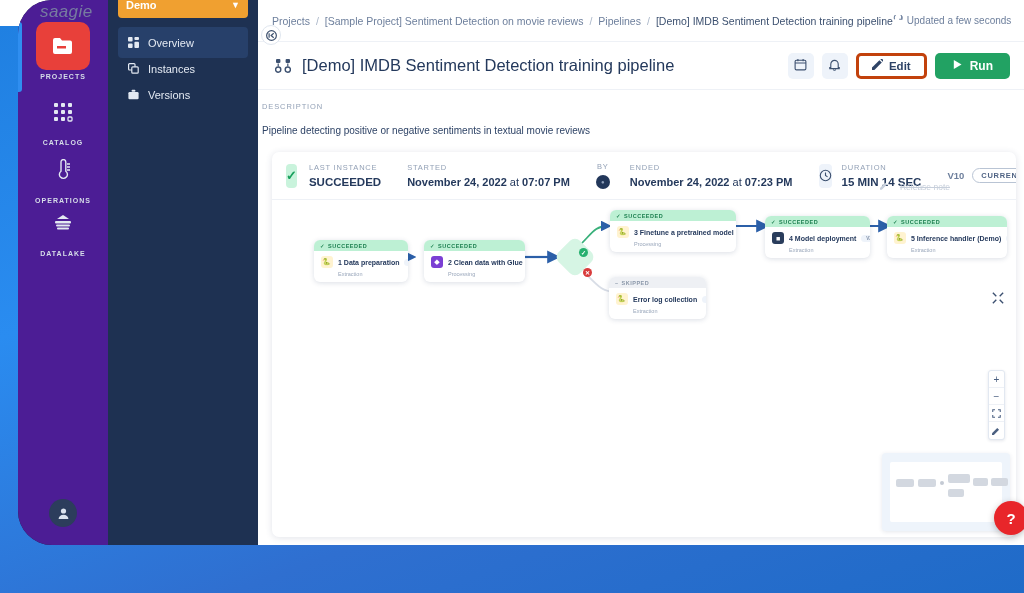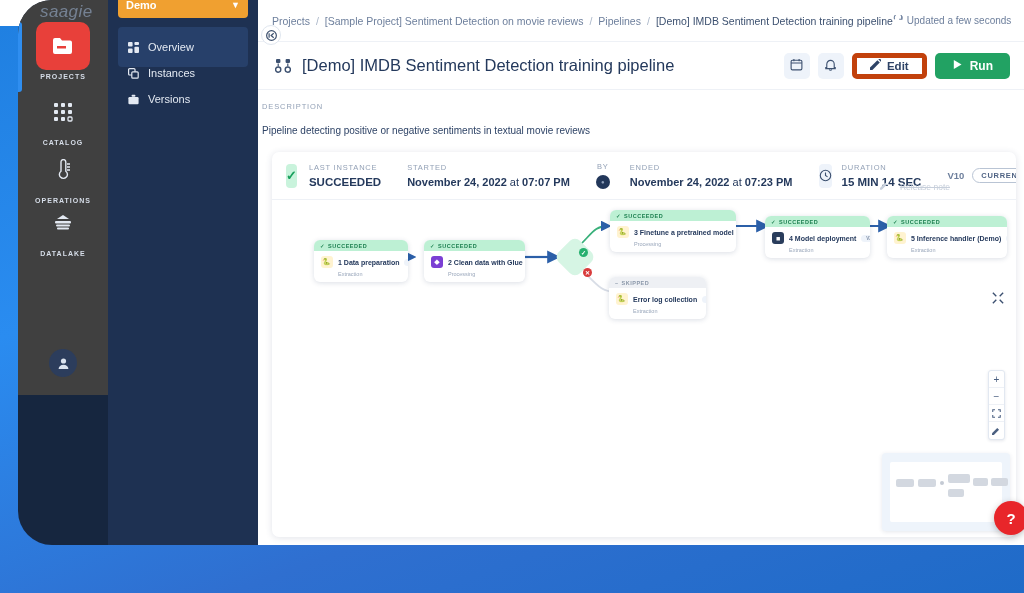--- a/index.html
+++ b/index.html
@@ -25,22 +25,22 @@
   .app {
     position: absolute; left: 18px; top: 0px;
     width: 1006px; height: 545px;
     border-radius: 34px 0 0 34px;
     overflow: hidden;
     background: #16263f;
   }
 
   
   .rail {
-    position: absolute; left: 0; top: 0; width: 90px; height: 395px;
-    background: #404040;
+    position: absolute; left: 0; top: 0; width: 90px; height: 545px;
+    background: #4c1d95;
   }
   .rail-logo {
     position: absolute; top: 2px; left: 22px;
     color: #7f8ea3; font-size: 17px; letter-spacing: .4px;
     font-style: italic; opacity: .85;
   }
   .rail-item {
     position: absolute; left: 0; width: 90px; text-align: center;
     color: #c3cbd8;
   }
@@ -70,21 +70,21 @@
     background: #1e3152;
   }
   .proj-select {
     position: absolute; left: 10px; top: -8px; width: 130px; height: 26px;
     background: #f0a030; border-radius: 4px;
     display: flex; align-items: center; padding: 0 8px;
     color: #ffffff; font-size: 11px; font-weight: 700;
   }
   .proj-select .caret { margin-left: auto; font-size: 9px; }
   .nav-item {
-    position: absolute; left: 10px; width: 130px; height: 40px;
+    position: absolute; left: 10px; width: 130px; height: 31px;
     display: flex; align-items: center; gap: 8px;
     padding: 0 9px; border-radius: 4px;
     color: #e3e9f2; font-size: 11px;
   }
   .nav-item.sel { background: #27406a; }
   .nav-ic { width: 13px; height: 13px; display:flex; align-items:center; justify-content:center; }
   .collapse-btn {
     position: absolute; left: 243px; top: 25px;
     width: 20px; height: 20px; border-radius: 50%;
     background: #ffffff; border: 1px solid #e0e6ef;
@@ -118,21 +118,21 @@
   .title-ic { width: 22px; margin-right: 8px; display:flex; justify-content:center; }
   .page-title { font-size: 16.5px; color: #24395c; font-weight: 400; }
   .actions { margin-left: auto; display: flex; align-items: center; gap: 8px; }
   .icon-btn {
     width: 26px; height: 26px; border-radius: 5px;
     background: #eef3fa; border: none;
     display: flex; align-items: center; justify-content: center;
   }
   .btn-edit {
     height: 26px; padding: 0 13px; border-radius: 5px;
-    background: #ffffff; border: 5px solid #c2410c;
+    background: #ffffff; border: 3px solid #c2410c;
     display: flex; align-items: center; gap: 6px;
     font-size: 11.5px; color: #2e4karn; color: #2e4366; font-weight: 600; justify-content: center;
   }
   .btn-run {
     height: 26px; padding: 0 17px; border-radius: 5px;
     background: #22a263; border: none;
     display: flex; align-items: center; gap: 7px;
     font-size: 12px; color: #ffffff; font-weight: 700;
   }
 

